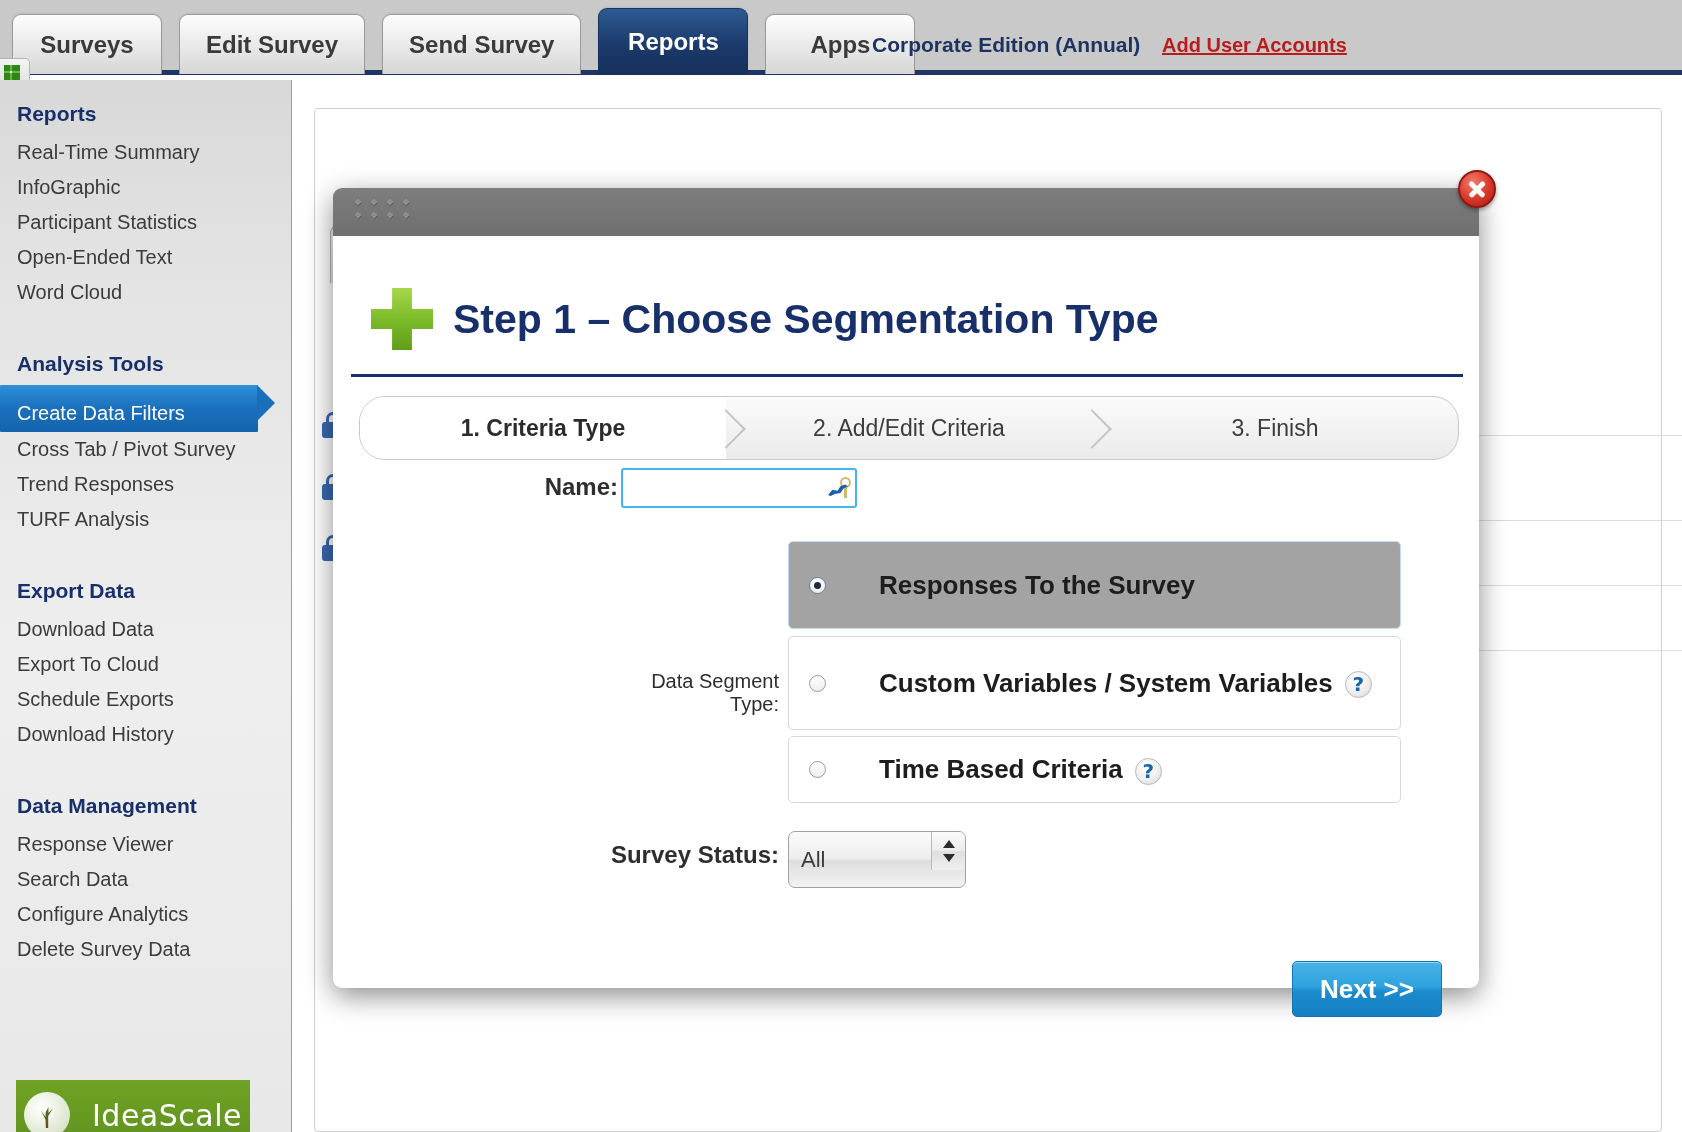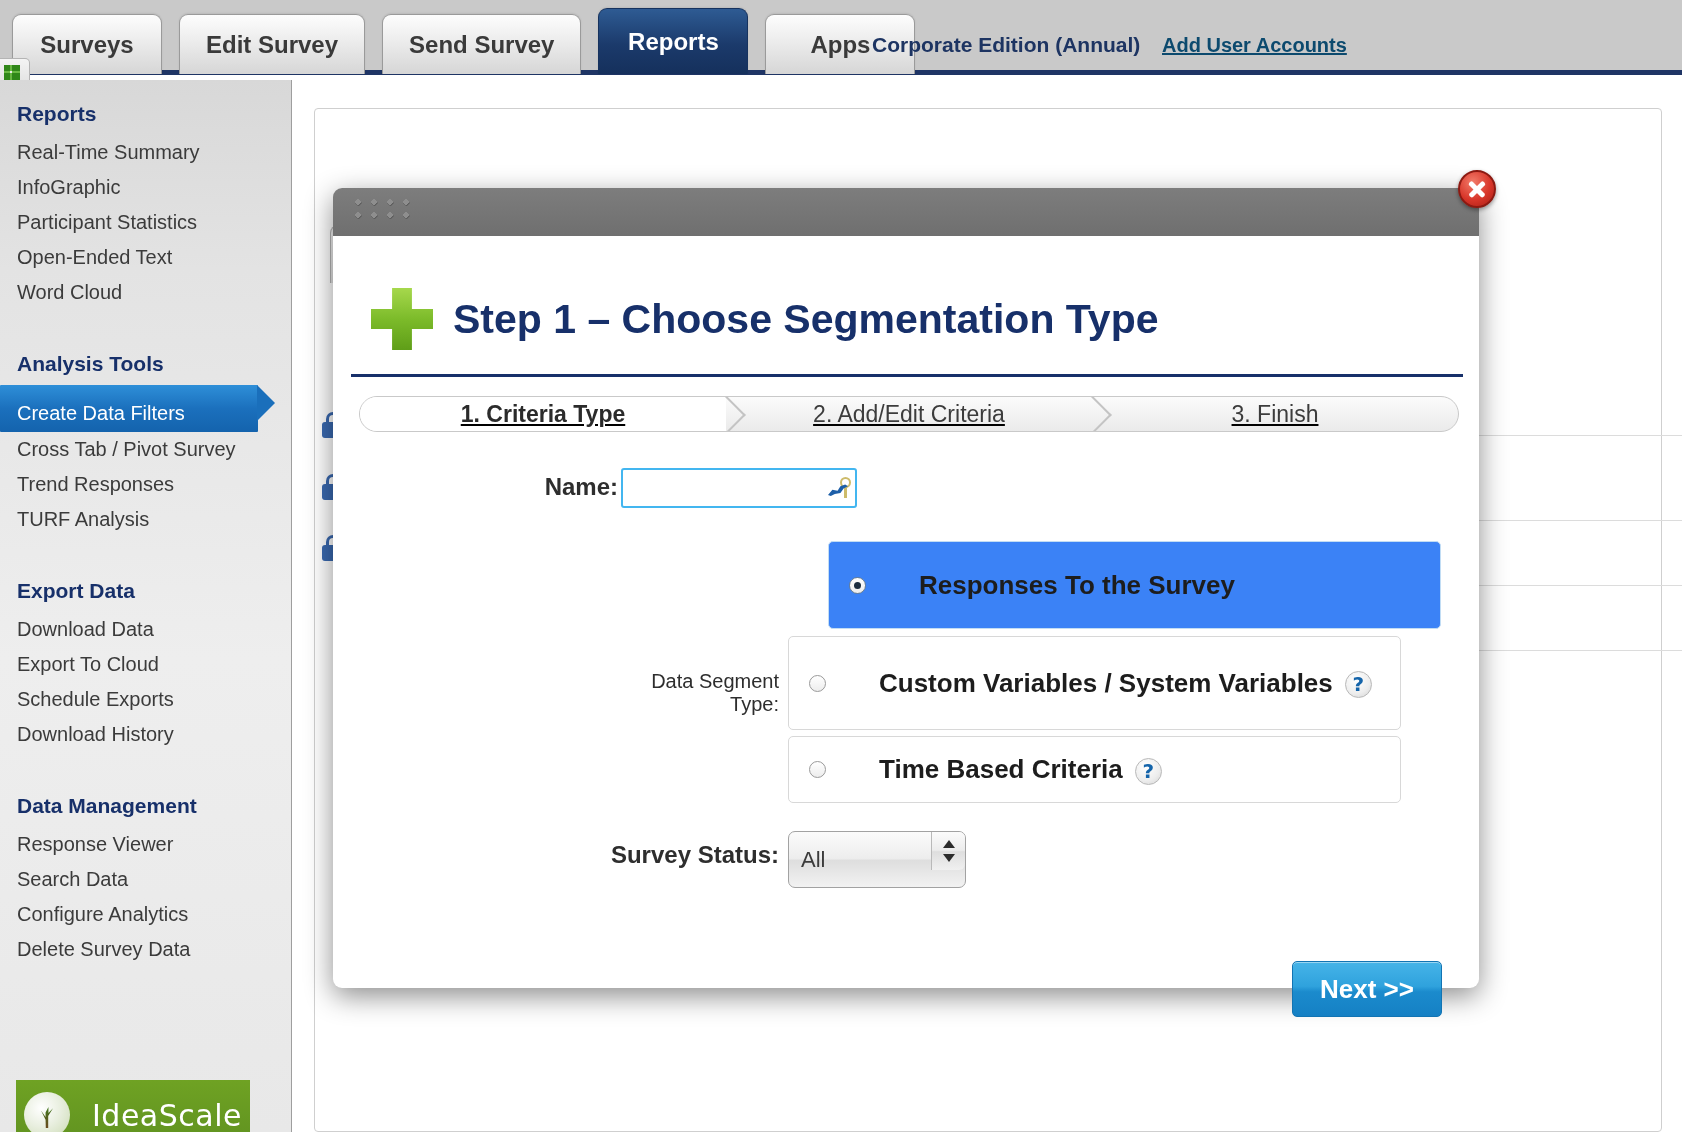--- a/index.html
+++ b/index.html
@@ -42,21 +42,21 @@
     color: #ffffff;
     height: 66px;
   }
   #corp-edition {
     position: absolute; left: 872px; top: 33px;
     font-size: 21px; font-weight: bold; color: #1d3462;
     white-space: nowrap;
   }
   #add-user-link {
     position: absolute; left: 1162px; top: 34px;
-    font-size: 20px; font-weight: bold; color: #0c4a6e;
+    font-size: 20px; font-weight: bold; color: #b91c1c;
     text-decoration: underline; white-space: nowrap; cursor: pointer;
   }
   
   #app-chip {
     position: absolute; left: 0px; top: 58px; width: 30px; height: 36px;
     background: linear-gradient(to bottom,#f4f4f4,#dcdcdc);
     border: 1px solid #b4b4b4; border-left: none;
     border-radius: 0 5px 5px 0;
   }
   #app-chip .g {
@@ -237,24 +237,24 @@
   #modal-title {
     font-size: 41px; font-weight: bold; color: #17306a; white-space: nowrap;
   }
   #modal-rule {
     position: absolute; left: 18px; top: 138px; width: 1112px; height: 3px;
     background: #17306a;
   }
 
   
   #steps {
-    position: absolute; left: 26px; top: 160px; width: 1100px; height: 36px;
+    position: absolute; left: 26px; top: 160px; width: 1100px; height: 64px;
     background: linear-gradient(to bottom,#fbfbfb,#eaeaea);
     border: 1px solid #c9c9c9; border-radius: 26px;
-    display: flex; overflow: hidden; text-decoration: underline;
+    display: flex; overflow: hidden;
   }
   .step {
     flex: 1; position: relative;
     display: flex; align-items: center; justify-content: center;
     font-size: 23px; color: #3c3c3c; font-weight: normal;
     cursor: pointer;
   }
   .step.active { background: #ffffff; font-weight: bold; color: #2b2b2b; }
   .step:not(:last-child)::after {
     content: "";
@@ -299,21 +299,21 @@
   }
 
   
   .opt-card {
     position: absolute; left: 455px; width: 613px;
     border: 1px solid #d8d8d8; border-radius: 5px;
     background: #ffffff;
     display: flex; align-items: center;
   }
   .opt-card.selected {
-    background: #3b82f6; border-color: #c2ddf4; margin-left: 40px;
+    background: #a3a3a3; border-color: #c2ddf4;
   }
   .opt-radio {
     width: 17px; height: 17px; border-radius: 50%;
     border: 1px solid #9a9a9a;
     background: linear-gradient(to bottom,#ffffff,#ededed);
     margin-left: 20px; flex: none; position: relative;
     cursor: pointer;
   }
   .opt-radio.checked { border-color: #6a7f92; }
   .opt-radio.checked::after {

